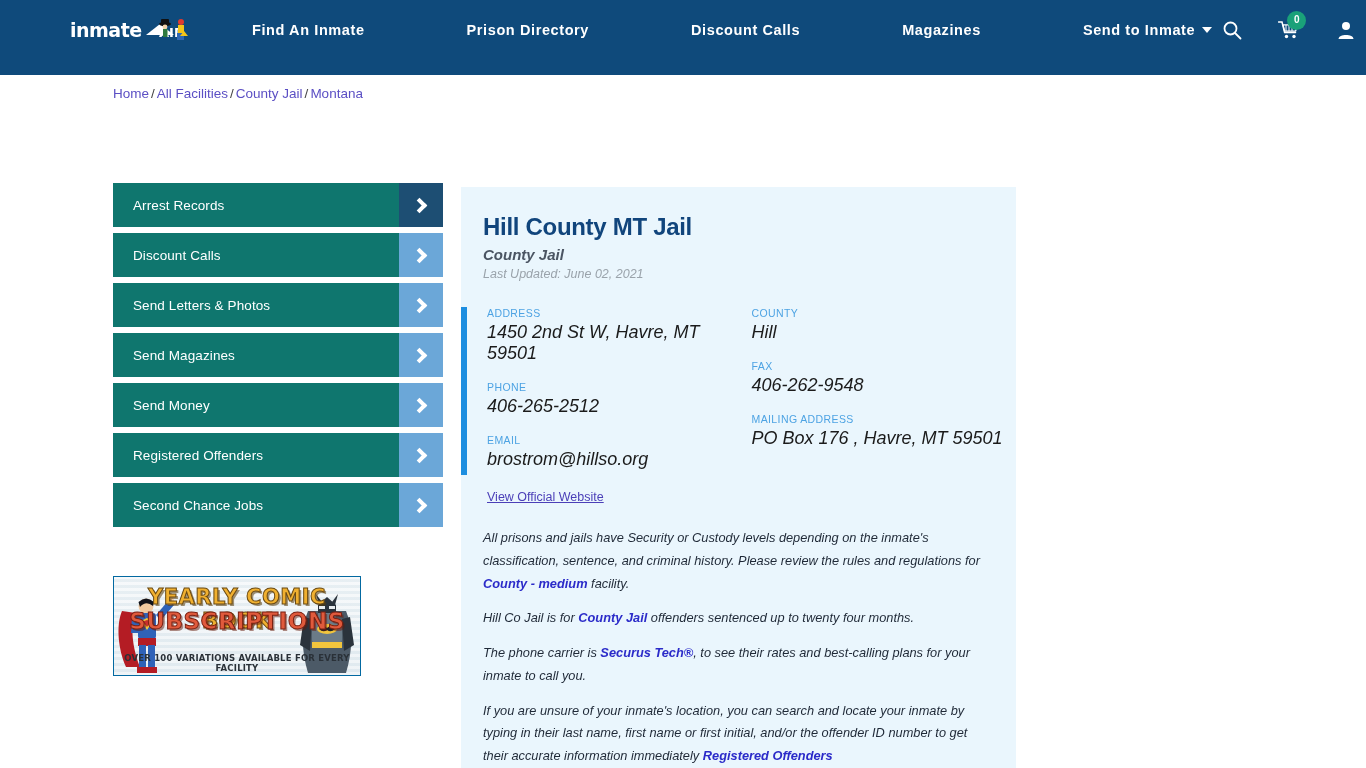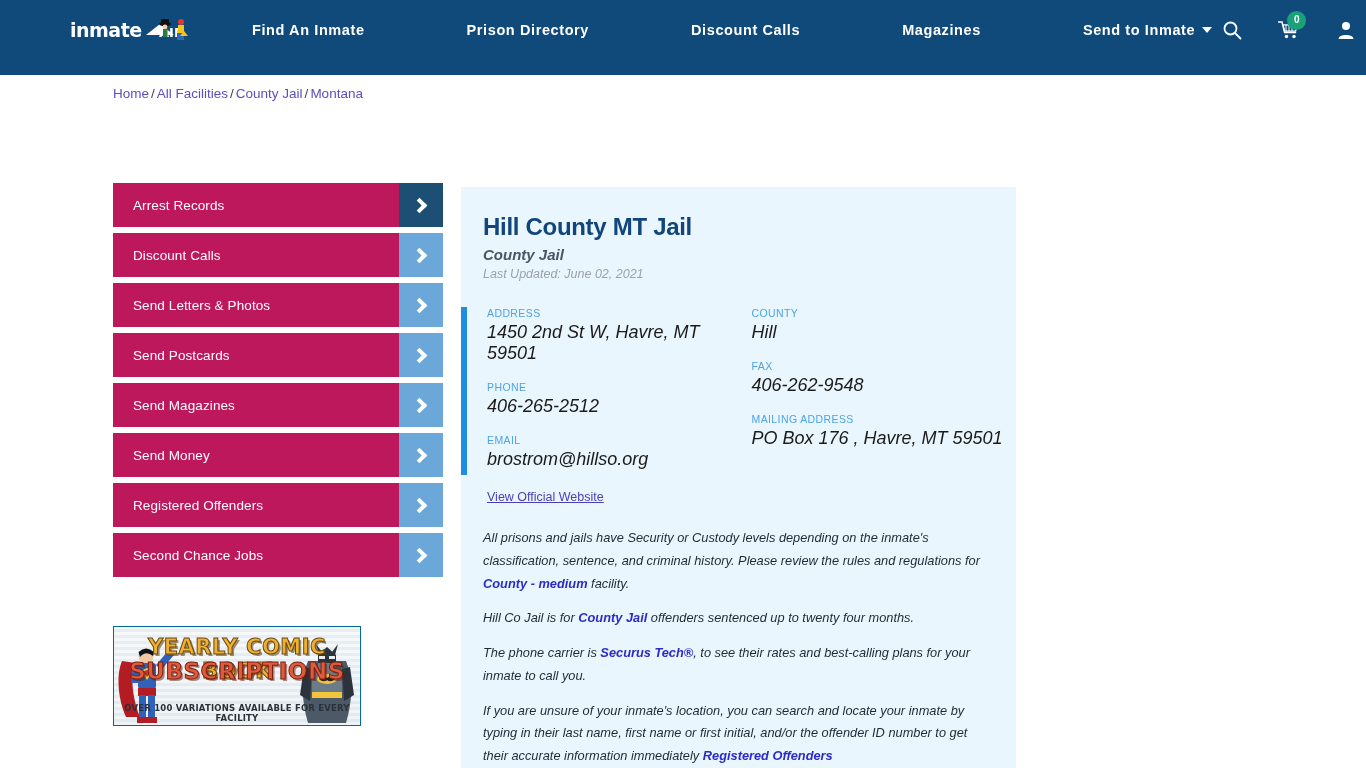--- a/index.html
+++ b/index.html
@@ -112,21 +112,21 @@
     color: #1d1d1d;
     text-decoration: underline;
     margin: 0 0 18px 0;
     letter-spacing: -0.2px;
   }
   .side-btn {
     display: flex;
     align-items: stretch;
     height: 44px;
     margin-bottom: 6px;
-    background: #be185d;
+    background: #0f766e;
     cursor: pointer;
     overflow: hidden;
   }
   .side-btn-label {
     flex: 1 1 auto;
     display: flex; align-items: center;
     padding-left: 20px;
     color: #ffffff;
     font-size: 13.5px;
     letter-spacing: 0.1px;
@@ -377,26 +377,20 @@
         </span>
     </div>
     <div class="side-btn">
       <span class="side-btn-label">Discount Calls</span>
       <span class="side-btn-arrow">
           <i class="chev"></i>
         </span>
     </div>
     <div class="side-btn">
       <span class="side-btn-label">Send Letters &amp; Photos</span>
-      <span class="side-btn-arrow">
-          <i class="chev"></i>
-        </span>
-    </div>
-    <div class="side-btn">
-      <span class="side-btn-label">Send Postcards</span>
       <span class="side-btn-arrow">
           <i class="chev"></i>
         </span>
     </div>
     <div class="side-btn">
       <span class="side-btn-label">Send Magazines</span>
       <span class="side-btn-arrow">
           <i class="chev"></i>
         </span>
     </div>

